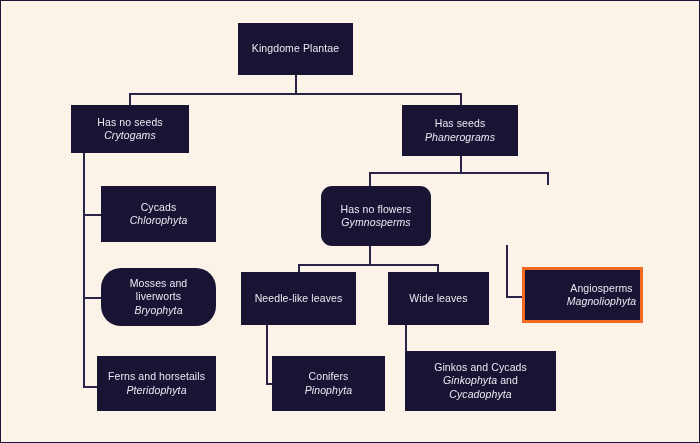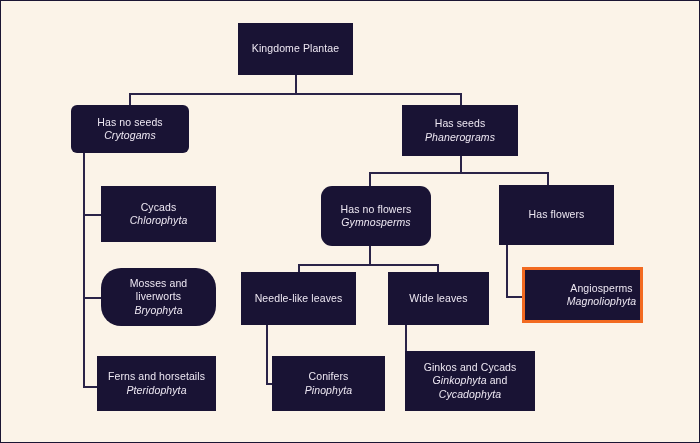--- a/index.html
+++ b/index.html
@@ -78,21 +78,21 @@
   <div class="conn v" style="left:404px;top:324px;height:58px;"></div>
   <div class="conn h" style="left:404px;top:382px;width:16px;"></div>
 
   <div class="conn v" style="left:505px;top:244px;height:52px;"></div>
   <div class="conn h" style="left:505px;top:295px;width:17px;"></div>
 
   <div class="node" style="left:237px;top:22px;width:115px;height:52px;">
     <span class="ln">Kingdome Plantae</span>
   </div>
 
-  <div class="node" style="left:70px;top:104px;width:118px;height:48px;border-radius:6px;">
+  <div class="node" style="left:70px;top:104px;width:118px;height:48px;">
     <span class="ln">Has no seeds</span>
     <span class="ln it">Crytogams</span>
   </div>
 
   <div class="node" style="left:401px;top:104px;width:116px;height:51px;">
     <span class="ln">Has seeds</span>
     <span class="ln it">Phanerograms</span>
   </div>
 
   <div class="node" style="left:100px;top:185px;width:115px;height:56px;">
@@ -109,41 +109,38 @@
   <div class="node" style="left:96px;top:355px;width:119px;height:55px;">
     <span class="ln">Ferns and horsetails</span>
     <span class="ln it">Pteridophyta</span>
   </div>
 
   <div class="node" style="left:320px;top:185px;width:110px;height:60px;border-radius:11px;">
     <span class="ln">Has no flowers</span>
     <span class="ln it">Gymnosperms</span>
   </div>
 
-  <div class="node" style="left:498px;top:184px;width:115px;height:60px;">
-    <span class="ln">Has flowers</span>
-  </div>
 
   <div class="node" style="left:240px;top:271px;width:115px;height:53px;">
     <span class="ln">Needle-like leaves</span>
   </div>
 
   <div class="node" style="left:387px;top:271px;width:101px;height:53px;">
     <span class="ln">Wide leaves</span>
   </div>
 
   <div class="node hl" style="left:521px;top:266px;width:121px;height:56px;padding-left:38px;">
     <span class="ln">Angiosperms</span>
     <span class="ln it">Magnoliophyta</span>
   </div>
 
   <div class="node" style="left:271px;top:355px;width:113px;height:55px;">
     <span class="ln">Conifers</span>
     <span class="ln it">Pinophyta</span>
   </div>
 
-  <div class="node" style="left:404px;top:350px;width:130px;height:60px;">
+  <div class="node" style="left:404px;top:350px;width:151px;height:60px;">
     <span class="ln">Ginkos and Cycads</span>
     <span class="ln"><em class="it">Ginkophyta</em><span> and</span></span>
     <span class="ln it">Cycadophyta</span>
   </div>
 
 </div>
 
 </body></html>

